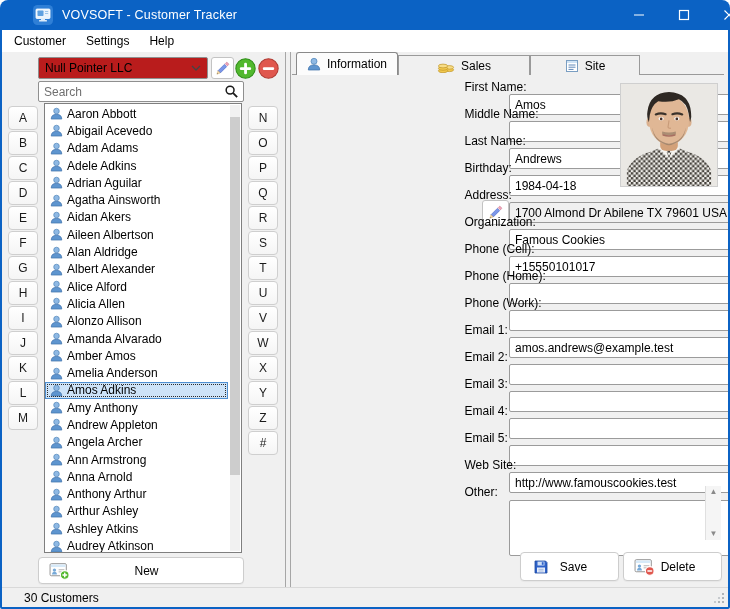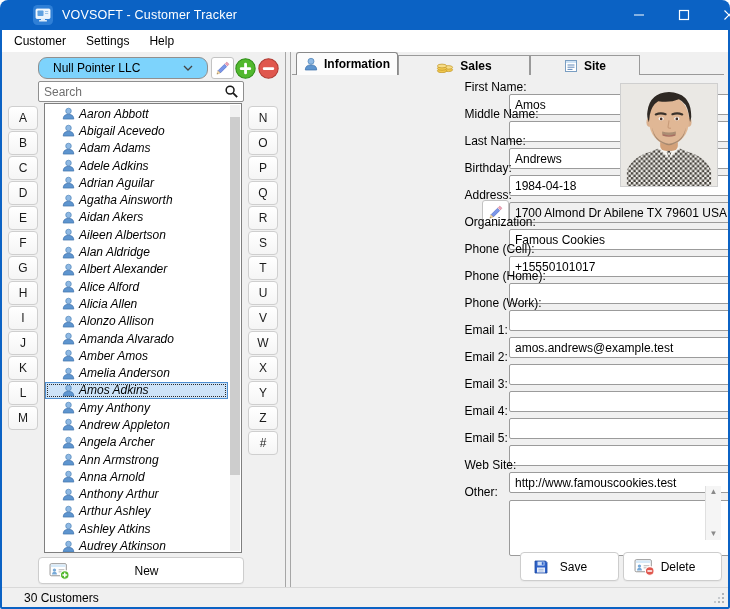--- a/index.html
+++ b/index.html
@@ -12,52 +12,52 @@
   .title{color:#fff;font-size:12.5px;margin-left:9px;letter-spacing:.2px;}
   .win-controls{position:absolute;right:2px;top:0;height:30px;display:flex;}
   .win-btn{width:45px;height:30px;display:flex;align-items:center;justify-content:center;}
 
   
   .app-body{position:absolute;left:2px;top:30px;width:726px;height:577px;background:#f0f0f0;overflow:hidden;}
   .menubar{position:absolute;left:0;top:0;width:726px;height:22px;background:#fff;display:flex;align-items:stretch;padding-left:2px;box-sizing:border-box;}
   .menu-item{display:flex;align-items:center;padding:0 10px;color:#000;}
 
   
-  .combo{position:absolute;left:36px;top:27px;width:170px;height:22px;background:#7dd3fc;border:1px solid #8f8f8f;border-radius:9px;box-sizing:border-box;display:flex;align-items:center;padding:0 14px;}
+  .combo{position:absolute;left:36px;top:27px;width:170px;height:22px;background:#b91c1c;border:1px solid #8f8f8f;border-radius:2px;box-sizing:border-box;display:flex;align-items:center;padding:0 6px;}
   .combo .val{flex:1;white-space:nowrap;overflow:hidden;}
   .iconbtn{position:absolute;width:23px;height:22px;background:#fff;border:1px solid #c3c3c3;border-radius:3px;box-sizing:border-box;display:flex;align-items:center;justify-content:center;}
   .roundbtn{position:absolute;width:21px;height:21px;display:flex;align-items:center;justify-content:center;}
   .searchbox{position:absolute;left:36px;top:51px;width:206px;height:21px;}
   .searchbox input{width:100%;height:100%;box-sizing:border-box;border:1px solid #8f8f8f;border-radius:2px;padding:0 20px 0 5px;font:12px "Liberation Sans",sans-serif;background:#fff;}
   .searchbox input::placeholder{color:#6f6f6f;}
   .search-glyph{position:absolute;right:5px;top:3px;pointer-events:none;}
 
   .alpha-col{position:absolute;width:30px;display:flex;flex-direction:column;gap:1px;}
   .alpha-left{left:6px;top:76px;}
   .alpha-right{left:246px;top:76px;}
   .alpha-btn{width:30px;height:24px;box-sizing:border-box;background:linear-gradient(#ffffff,#f5f5f5);border:1px solid #cfcfcf;border-radius:4px;display:flex;align-items:center;justify-content:center;color:#1a1a1a;}
 
   .listbox{position:absolute;left:42px;top:73px;width:198px;height:450px;background:#fff;border:1px solid #7f7f7f;box-sizing:border-box;overflow:hidden;}
   .listrows{position:absolute;left:0;top:1px;right:12px;}
-  .lrow{display:flex;align-items:center;gap:4px;height:17.3px;padding-left:16px;border:1px solid transparent;box-sizing:border-box;white-space:nowrap;width:calc(100% - 1px);font-style:italic;}
+  .lrow{display:flex;align-items:center;gap:4px;height:17.3px;padding-left:4px;border:1px solid transparent;box-sizing:border-box;white-space:nowrap;width:calc(100% - 1px);}
   .lrow .p-ic{flex:none;width:13px;height:13px;}
   .lrow.selected{background:#cde3f8;border-color:#4f8fd0;outline:1px dotted #2b2b2b;outline-offset:-3px;}
   .vscroll{position:absolute;top:1px;right:1px;bottom:1px;width:10px;background:#f1f1f1;}
   .vthumb{position:absolute;left:0;top:12px;width:10px;height:358px;background:#cdcdcd;}
 
   .bigbtn{background:#fff;border:1px solid #cdcdcd;border-radius:4px;box-sizing:border-box;display:flex;align-items:center;box-shadow:0 1px 1px rgba(0,0,0,.04);}
   .new-btn{position:absolute;left:36px;top:527px;width:206px;height:27px;padding-left:10px;}
   .bigbtn .blabel{flex:1;text-align:center;padding-right:20px;}
 
   .splitter{position:absolute;left:283px;top:22px;width:6px;height:535px;border-left:1px solid #a6a6a6;border-right:1px solid #a6a6a6;box-sizing:border-box;background:#f0f0f0;}
 
   
   .tabstrip-line{position:absolute;left:290px;top:44px;width:432px;height:1px;background:#9a9a9a;}
   .tabs{position:absolute;left:294px;top:22px;height:23px;display:flex;align-items:flex-end;}
-  .tab{display:flex;align-items:center;justify-content:center;gap:6px;box-sizing:border-box;border:1px solid #9a9a9a;border-bottom:none;background:#f0f0f0;height:20px;z-index:1;font-weight:bold;}
+  .tab{display:flex;align-items:center;justify-content:center;gap:6px;box-sizing:border-box;border:1px solid #9a9a9a;border-bottom:none;background:#f0f0f0;height:20px;z-index:1;}
   .tab.active{background:#fcfcfc;height:23px;border-color:#8a8a8a;border-radius:3px 3px 0 0;z-index:3;position:relative;}
   .tab-info{width:102px;}
   .tab-sales{width:132px;}
   .tab-notes{width:110px;}
 
   
   .form{position:absolute;left:294px;top:50px;width:426px;}
   .frow{display:flex;align-items:center;height:27px;position:relative;flex-direction:column;}
   .frow label{width:89px;flex:none;color:#000;}
   .fwrap{flex:1;position:relative;height:21px;}

